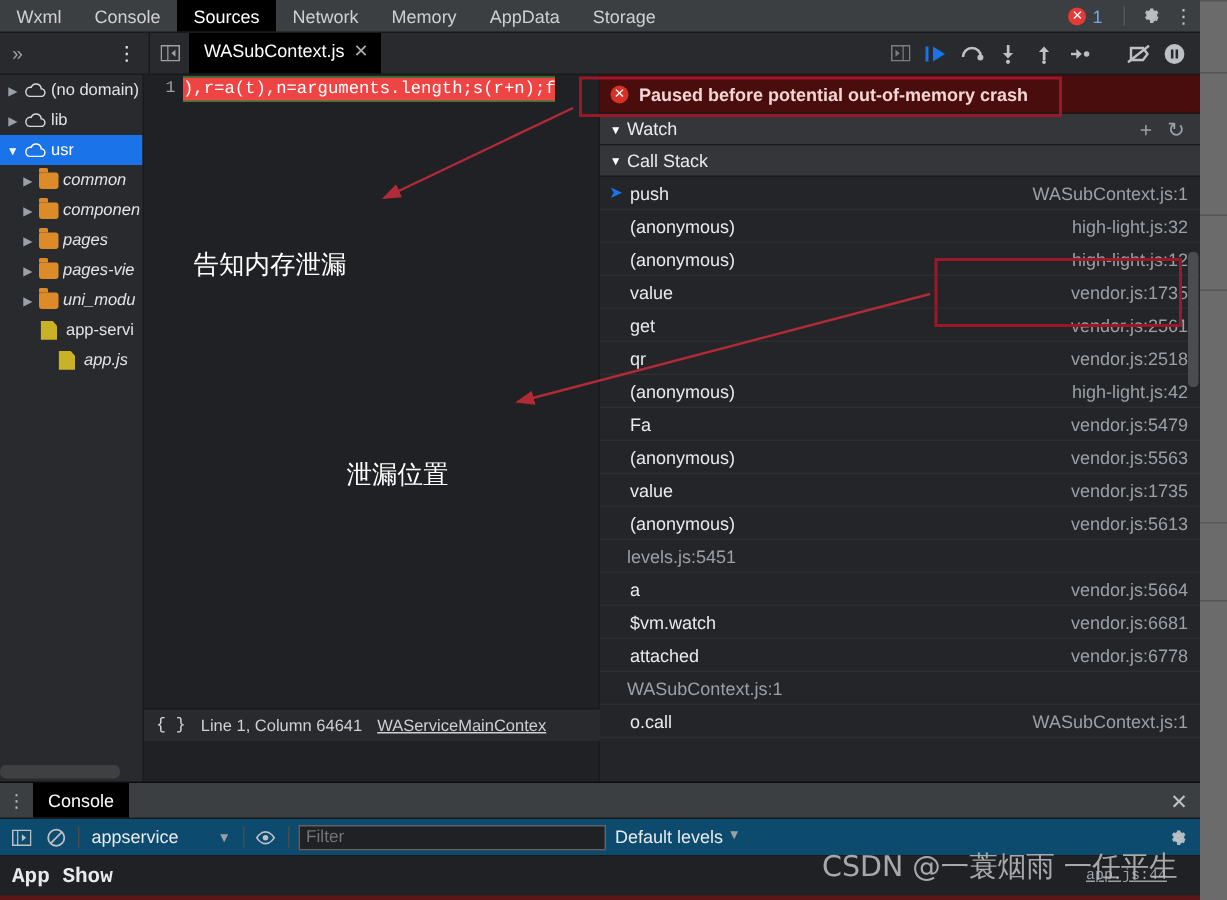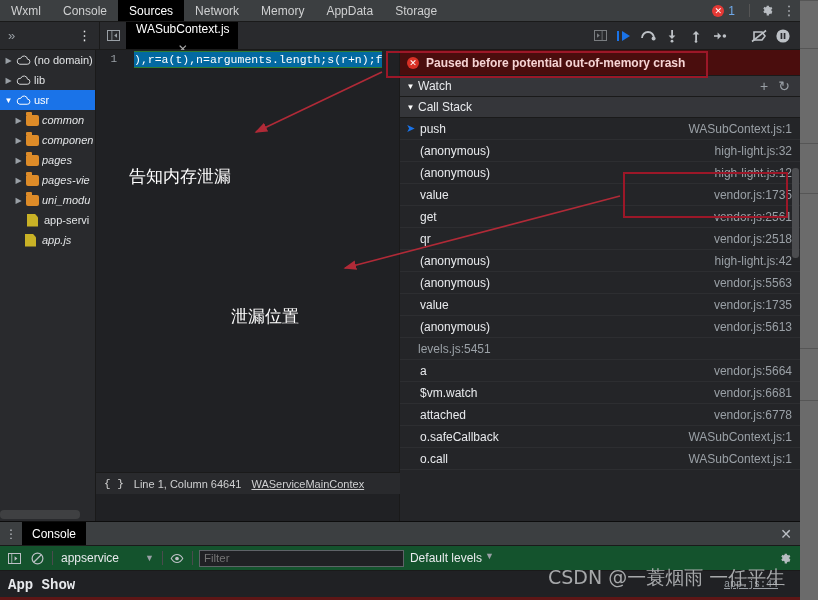--- a/index.html
+++ b/index.html
@@ -82,21 +82,21 @@
     flex: 1;
     display: flex; align-items: stretch;
   }
   .panel-toggle {
     width: 26px; display: flex; align-items: center; justify-content: center;
   }
   .file-tab {
     background: #000;
     display: flex; align-items: center; gap: 6px;
     padding: 0 8px 4px 10px;
-    color: #fff; font-size: 12px; flex-direction: column;
+    color: #fff; font-size: 12px;
   }
   .file-tab .x { color: #aaa; font-size: 12px; }
   .tool-right {
     display: flex; align-items: center; gap: 2px;
     padding-right: 6px;
   }
   .dbg-icon { width: 22px; height: 22px; display: flex; align-items: center; justify-content: center; }
 
   
   .body {
@@ -165,27 +165,26 @@
     display: flex;
     height: 18px; align-items: center;
     font-family: "Liberation Mono", monospace;
     font-size: 11.5px;
   }
   .gutter {
     width: 26px; text-align: right; padding-right: 5px;
     color: #9aa0a6; font-size: 11px; flex: none;
   }
   .code-sel {
-    background: #0369a1;
+    background: #ef4444;
     color: #ffffff;
     white-space: pre;
     padding: 1px 0;
     border-top: 1px solid #2e7d32;
     border-bottom: 1px solid #2e7d32;
-    margin-left: 12px;
   }
   .ann {
     position: absolute;
     color: #ffffff;
     font-size: 17px;
     font-family: "DejaVu Sans", sans-serif;
     white-space: nowrap;
   }
 
   
@@ -275,21 +274,21 @@
   .drawer-tab {
     background: #000; color: #fff;
     display: flex; align-items: center;
     padding: 0 10px; font-size: 12px;
   }
   .drawer-close { margin-left: auto; width: 28px; display: flex; align-items: center; justify-content: center; color: #bdc1c6; font-size: 14px; }
   .filterbar {
     height: 25px;
     display: flex; align-items: center;
     gap: 6px; padding: 0 6px;
-    background: #14532d;
+    background: #0c4a6e;
     border-bottom: 1px solid #1a1a1a;
   }
   .fb-icon { width: 17px; height: 17px; display: flex; align-items: center; justify-content: center; color: #bdc1c6; }
   .fb-sep { width: 1px; height: 14px; background: #4a4b4e; }
   .ctx-select {
     display: flex; align-items: center; gap: 26px;
     font-size: 12px; color: #e8eaed;
     padding: 0 2px;
   }
   .ctx-select .caret { color: #9aa0a6; font-size: 9px; }
@@ -528,21 +527,21 @@
       </div>
       <div class="tree-row" style="padding-left:14px">
         <span class="tri">▶</span>
         <span class="folder"></span>
         <span class="tree-label">uni_modu</span>
       </div>
       <div class="tree-row" style="padding-left:27px">
         <span class="fileico"></span>
         <span class="tree-label plain" style="margin-left:3px">app-servi</span>
       </div>
-      <div class="tree-row" style="padding-left:25px">
+      <div class="tree-row" style="padding-left:39px">
         <span class="fileico"></span>
         <span class="tree-label" style="margin-left:3px">app.js</span>
       </div>
       <div class="nav-hscroll"></div>
     </div>
 
     <div class="editor">
       <div class="code-line">
         <span class="gutter">1</span>
         <span class="code-sel">),r=a(t),n=arguments.length;s(r+n);f</span>
@@ -601,20 +600,25 @@
             <span class="stack-fn">qr</span>
             <span class="stack-loc">vendor.js:2518</span>
           </div>
         <div class="stack-row">
             <span class="arrow"></span>
             <span class="stack-fn">(anonymous)</span>
             <span class="stack-loc">high-light.js:42</span>
           </div>
         <div class="stack-row">
             <span class="arrow"></span>
+            <span class="stack-fn">Fa</span>
+            <span class="stack-loc">vendor.js:5479</span>
+          </div>
+        <div class="stack-row">
+            <span class="arrow"></span>
             <span class="stack-fn">(anonymous)</span>
             <span class="stack-loc">vendor.js:5563</span>
           </div>
         <div class="stack-row">
             <span class="arrow"></span>
             <span class="stack-fn">value</span>
             <span class="stack-loc">vendor.js:1735</span>
           </div>
         <div class="stack-row">
             <span class="arrow"></span>
@@ -635,21 +639,20 @@
             <span class="stack-fn">$vm.watch</span>
             <span class="stack-loc">vendor.js:6681</span>
           </div>
         <div class="stack-row">
             <span class="arrow"></span>
             <span class="stack-fn">attached</span>
             <span class="stack-loc">vendor.js:6778</span>
           </div>
         <div class="stack-row">
             <span class="arrow"></span>
-            <span class="stack-fn">o.safeCallback</span>
             <span class="stack-loc">WASubContext.js:1</span>
           </div>
         <div class="stack-row">
             <span class="arrow"></span>
             <span class="stack-fn">o.call</span>
             <span class="stack-loc">WASubContext.js:1</span>
           </div>
       </div>
       <div class="pane-scroll" style="top:118px; height:90px;"></div>
     </div>

